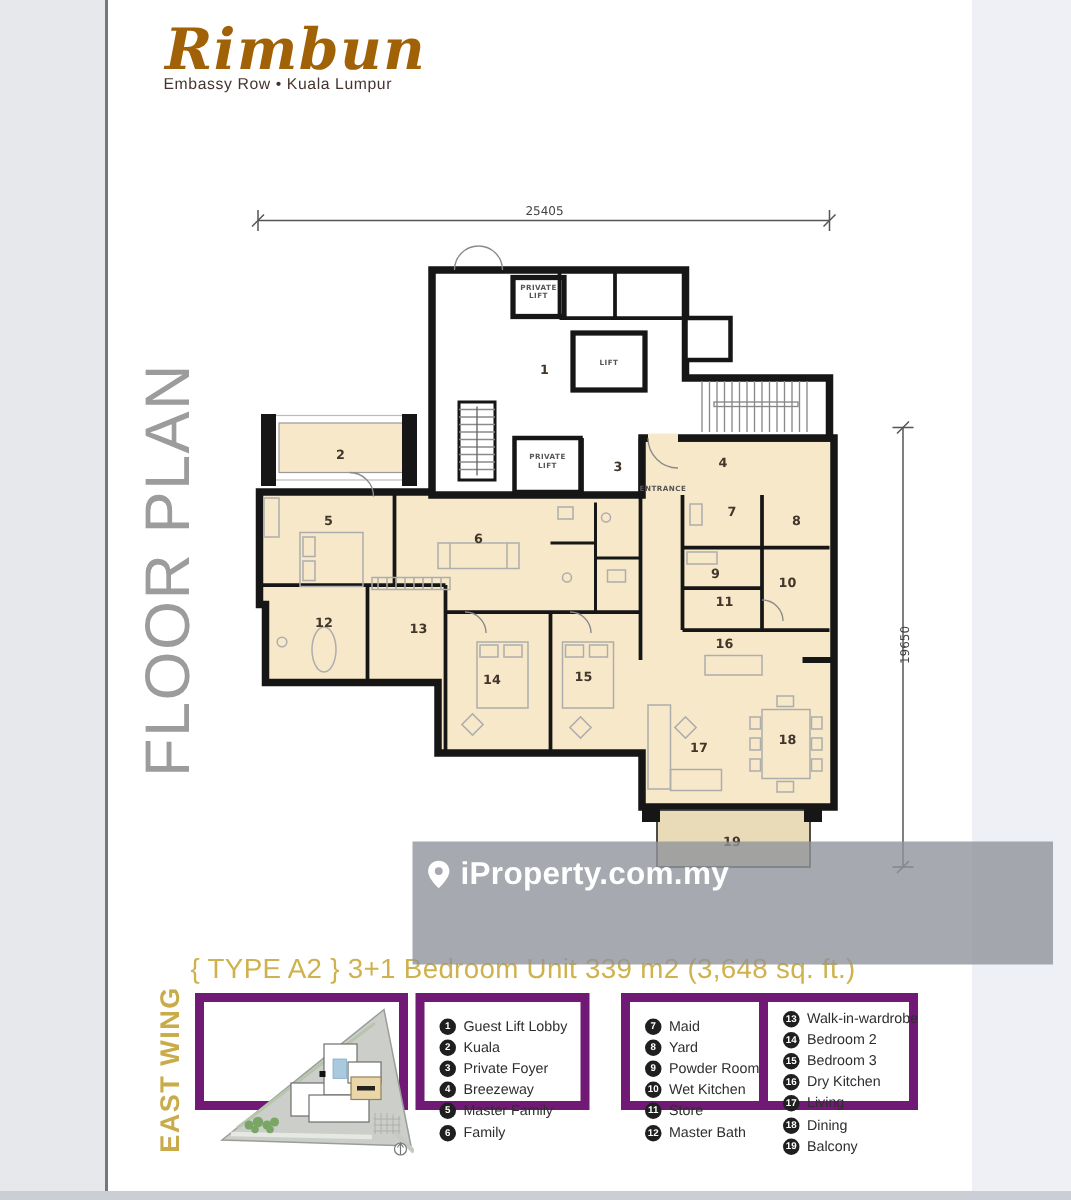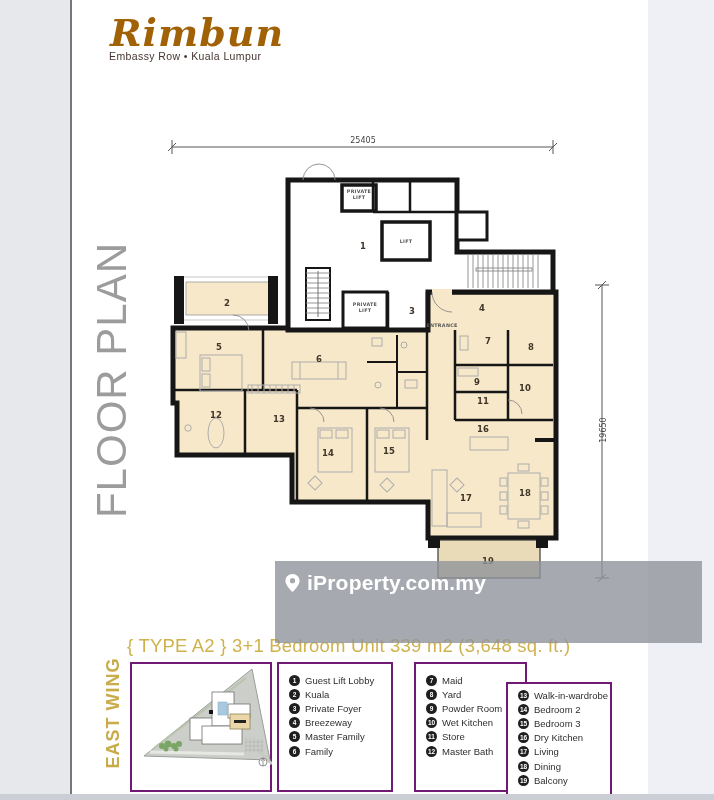--- a/index.html
+++ b/index.html
@@ -29,28 +29,28 @@
 
   .unit-title{position:absolute;left:127px;top:635px;z-index:4;
               font-size:18.5px;color:#cfb24e;letter-spacing:.2px;white-space:nowrap;}
 
   .watermark{position:absolute;left:275px;top:561px;width:427px;height:82px;z-index:5;
              background:rgba(144,148,155,0.8);padding:10px 0 0 9px;box-sizing:border-box;}
   .wm-row{display:flex;align-items:center;gap:6px;}
   .wm-brand{color:#ffffff;font-weight:700;font-size:21px;letter-spacing:.2px;}
   .wm-agent{color:rgba(255,255,255,0.85);font-size:16px;margin-top:9px;margin-left:2px;}
 
-  .box{position:absolute;top:662px;height:130px;background:#fff;border:2px solid #701a75;
+  .box{position:absolute;top:662px;height:78px;background:#fff;border:6px solid #701a75;
        box-sizing:border-box;z-index:4;}
   #site-box{left:130px;width:142px;}
   #legend-col-box-0{left:277px;width:116px;}
   #legend-col-box-1{left:414px;width:113px;}
   #legend-col-box-2{left:506px;width:106px;}
   .legend-col{padding-top:9px;}
-  .legend-col.tall{padding-top:4px;margin-top:20px;}
+  .legend-col.tall{padding-top:4px;}
   .legend-item{display:flex;align-items:center;gap:5px;height:14.2px;padding-left:10px;}
   .legend-num{flex:0 0 auto;width:11px;height:11px;border-radius:50%;background:#1f1f1f;
               color:#fff;font-size:6.5px;font-weight:700;line-height:11px;text-align:center;}
   .legend-label{font-size:9.5px;color:#2e2e2e;white-space:nowrap;}
 
   .room-num{font:700 8.5px "DejaVu Sans",sans-serif;fill:#40362a;text-anchor:middle;}
   .plan-label{font:700 4.8px "DejaVu Sans",sans-serif;fill:#555;text-anchor:middle;letter-spacing:.3px;}
   .dim-label{font:8px "DejaVu Sans",sans-serif;fill:#444;text-anchor:middle;}
 </style>
 </head>

